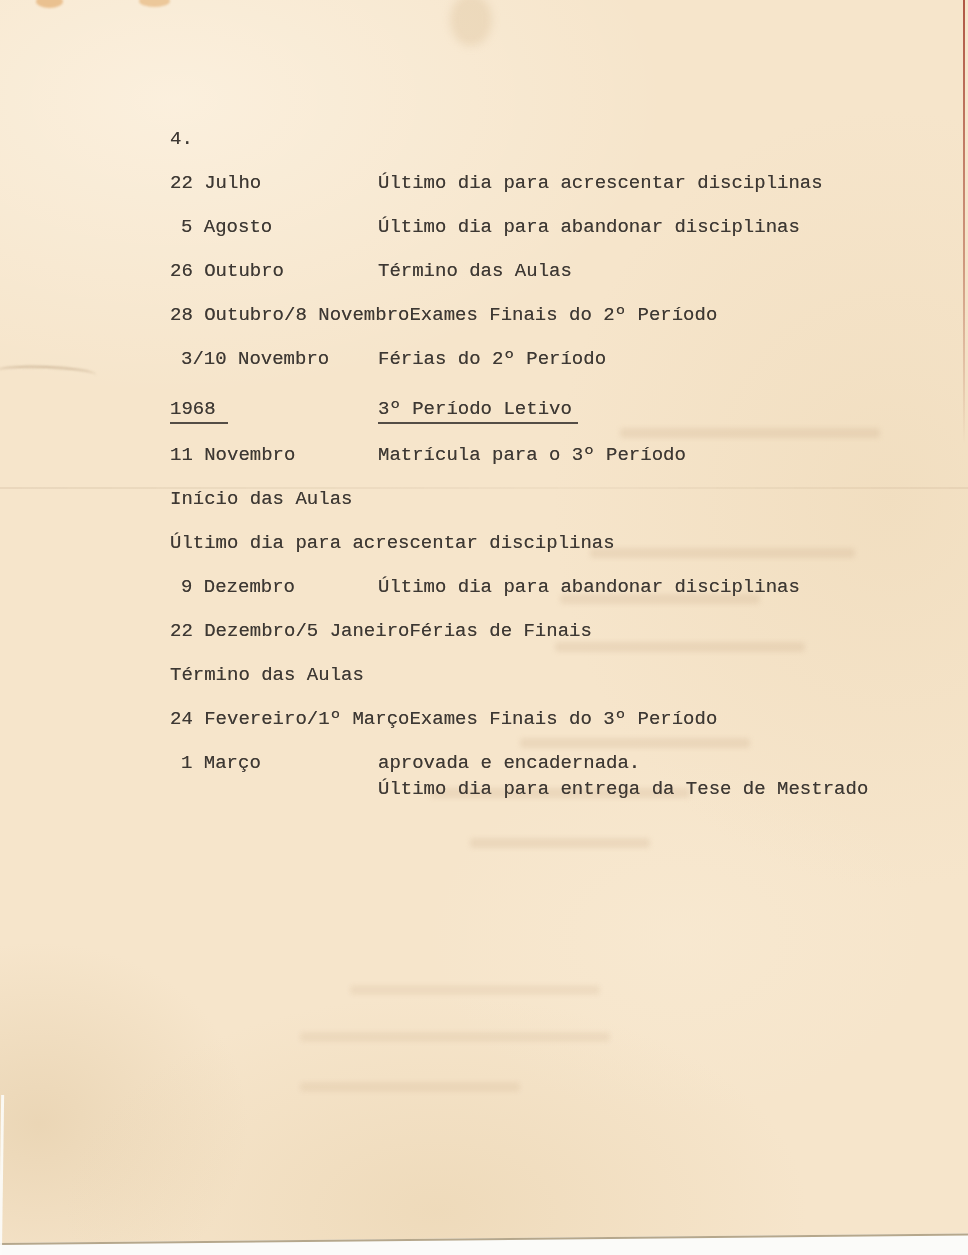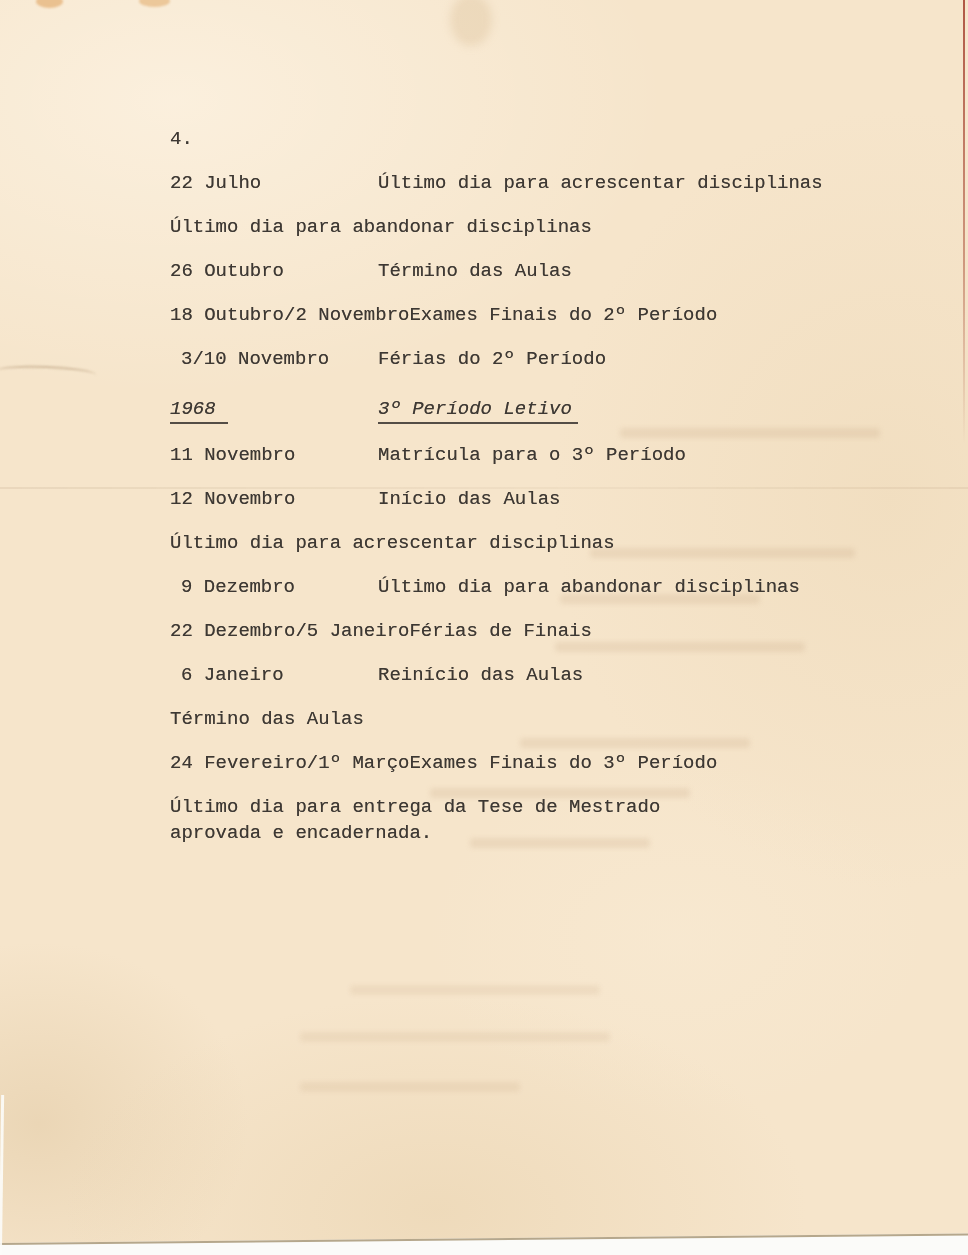--- a/index.html
+++ b/index.html
@@ -56,21 +56,21 @@
     position:absolute;left:170px;top:126px;right:50px;
     color:#3d3833;font-size:19px;line-height:26px;
     text-shadow:0 0 .6px rgba(61,56,51,.65);
     white-space:nowrap;
   }
   .pagenum{margin-bottom:18px;}
   .row{display:flex;margin-bottom:18px;align-items:flex-start;}
   .date{min-width:208px;box-sizing:border-box;flex:none;}
   .date.indent{padding-left:11px;}
   .desc{flex:none;}
-  .sec-header{margin-top:24px;font-style:italic;}
+  .sec-header{margin-top:24px;}
   .u{border-bottom:2px solid rgba(61,56,51,.88);padding-bottom:1px;display:inline-block;line-height:24px;}
   .year-u{padding-right:12px;}
   .title-u{padding-right:6px;}
 </style>
 </head>
 <body>
 
 <div class="paper">
   <div class="artifact spot1"></div>
   <div class="artifact spot2"></div>
@@ -95,34 +95,35 @@
 
     <div class="rows">
   <div class="row">
     <div class="date">22 Julho</div>
     <div class="desc">
                 <div>Último dia para acrescentar disciplinas</div>
               </div>
   </div>
 
   <div class="row">
+    <div class="date indent">5 Agosto</div>
     <div class="desc">
                 <div>Último dia para abandonar disciplinas</div>
               </div>
   </div>
 
   <div class="row">
     <div class="date">26 Outubro</div>
     <div class="desc">
                 <div>Término das Aulas</div>
               </div>
   </div>
 
   <div class="row">
-    <div class="date">18 Outubro/2 Novembro</div>
+    <div class="date">28 Outubro/8 Novembro</div>
     <div class="desc">
                 <div>Exames Finais do 2º Período</div>
               </div>
   </div>
 
   <div class="row">
     <div class="date indent">3/10 Novembro</div>
     <div class="desc">
                 <div>Férias do 2º Período</div>
               </div>
@@ -141,21 +142,20 @@
     </div>
     <div class="rows">
   <div class="row">
     <div class="date">11 Novembro</div>
     <div class="desc">
                 <div>Matrícula para o 3º Período</div>
               </div>
   </div>
 
   <div class="row">
-    <div class="date">12 Novembro</div>
     <div class="desc">
                 <div>Início das Aulas</div>
               </div>
   </div>
 
   <div class="row">
     <div class="desc">
                 <div>Último dia para acrescentar disciplinas</div>
               </div>
   </div>
@@ -171,44 +171,39 @@
     <div class="date">22 Dezembro/5 Janeiro</div>
     <div class="desc">
                 <div>Férias de Finais</div>
               </div>
   </div>
 </div>
   </section>
 
   <section class="cal-section">
     <div class="rows">
-  <div class="row">
-    <div class="date indent">6 Janeiro</div>
-    <div class="desc">
-                <div>Reinício das Aulas</div>
-              </div>
-  </div>
 
   <div class="row">
     <div class="desc">
                 <div>Término das Aulas</div>
               </div>
   </div>
 
   <div class="row">
     <div class="date">24 Fevereiro/1º Março</div>
     <div class="desc">
                 <div>Exames Finais do 3º Período</div>
               </div>
   </div>
 
   <div class="row">
-    <div class="desc">
+    <div class="date indent">1 Março</div>
+    <div class="desc">
+                <div>aprovada e encadernada.</div>
                 <div>Último dia para entrega da Tese de Mestrado</div>
-                <div>aprovada e encadernada.</div>
               </div>
   </div>
 </div>
   </section>
 </div>
   </div>
 </div>
 
 <div class="artifact edge-right"></div>
 <div class="artifact scan-bottom"></div>

